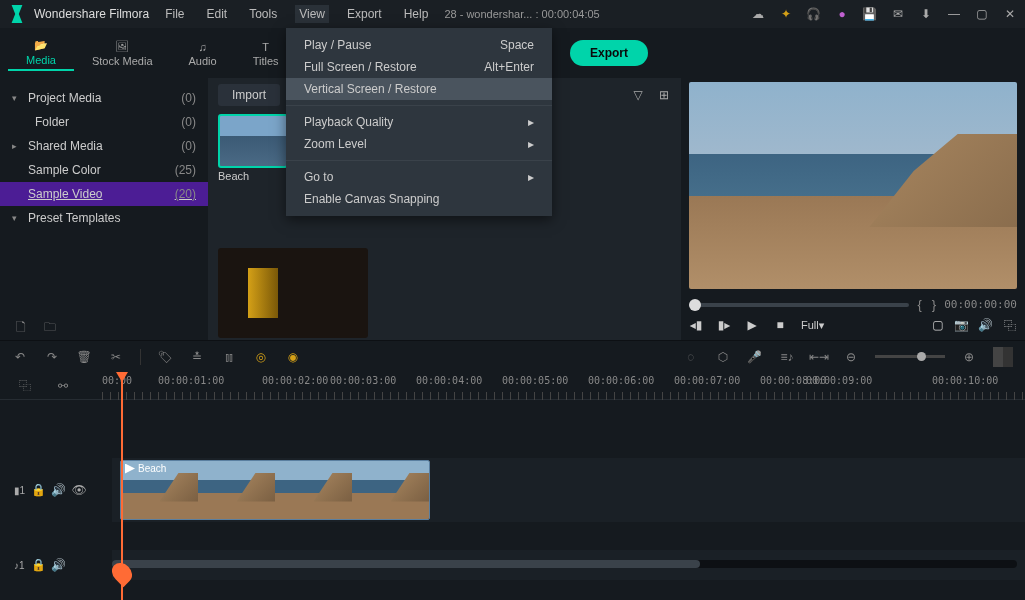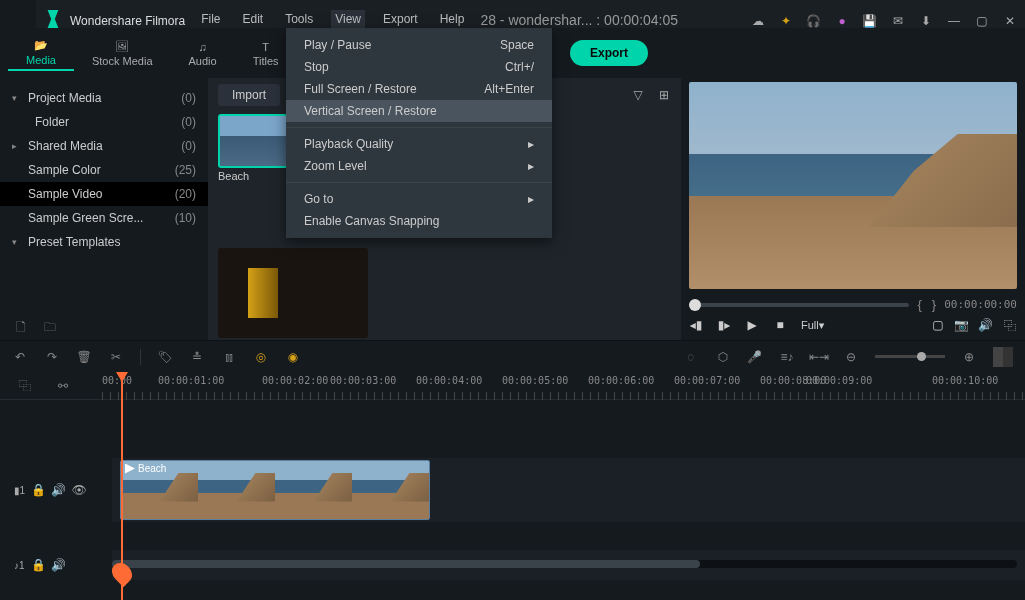--- a/index.html
+++ b/index.html
@@ -1,25 +1,25 @@
 <!DOCTYPE html>
 <html><head>
 <meta charset="utf-8">
 <style>
 * { margin: 0; padding: 0; box-sizing: border-box; font-family: -apple-system, BlinkMacSystemFont, "Segoe UI", sans-serif; }
 body { width: 1025px; height: 600px; background: #151a1f; color: #ccc; font-size: 12px; overflow: hidden; position: relative; }
 
 
-.titlebar { height: 28px; background: #1a1f24; display: flex; align-items: flex-end; padding: 0 8px; margin-left: 36px; }
+.titlebar { height: 28px; background: #1a1f24; display: flex; align-items: center; padding: 0 8px; }
 .logo { width: 18px; height: 18px; background: #00d4aa; clip-path: polygon(20% 0, 80% 0, 60% 50%, 80% 100%, 20% 100%, 40% 50%); margin-right: 8px; }
 .app-title { font-size: 12px; color: #ddd; margin-right: 12px; }
 .menu { display: flex; gap: 14px; }
 .menu-item { color: #bbb; cursor: pointer; font-size: 12px; padding: 2px 4px; }
 .menu-item.open { background: #2a3138; }
-.project-indicator { margin-left: 12px; color: #999; font-size: 14px; }
+.project-indicator { margin-left: 12px; color: #999; font-size: 11px; }
 .title-right { margin-left: auto; display: flex; gap: 14px; align-items: center; }
 .title-icon { width: 14px; height: 14px; cursor: pointer; color: #aaa; display: flex; align-items: center; justify-content: center; }
 
 
 .tabs-row { height: 50px; display: flex; align-items: center; padding: 0 8px; background: #151a1f; position: relative; }
 .tab { display: flex; flex-direction: column; align-items: center; gap: 1px; padding: 3px 18px; cursor: pointer; color: #aaa; font-size: 11px; }
 .tab.active { color: #00d4aa; border-bottom: 2px solid #00d4aa; }
 .tab-icon { width: 18px; height: 14px; display: flex; align-items: center; justify-content: center; }
 .export-btn { background: #00d4aa; color: #0a0a0a; border: none; border-radius: 16px; padding: 6px 20px; font-weight: 600; font-size: 12px; cursor: pointer; position: absolute; left: 570px; }
 
@@ -28,21 +28,21 @@
 .dropdown-item { display: flex; justify-content: space-between; padding: 4px 18px; color: #ccc; cursor: pointer; font-size: 12px; }
 .dropdown-item:hover, .dropdown-item.hover { background: #4a545e; }
 .dropdown-item.disabled { color: #666; }
 .dropdown-item .arrow { color: #ccc; }
 .dropdown-sep { height: 1px; background: #3a424a; margin: 5px 0; }
 
 
 .main { display: flex; height: 262px; }
 .sidebar { width: 208px; background: #151a1f; padding-top: 8px; overflow: hidden; position: relative; }
 .sidebar-item { display: flex; align-items: center; padding: 5px 12px; cursor: pointer; font-size: 12px; color: #ccc; }
-.sidebar-item.selected { background: #000000; }
+.sidebar-item.selected { background: #4c1d95; text-decoration: underline; }
 .chev { width: 12px; margin-right: 4px; color: #888; font-size: 9px; }
 .sidebar-label { flex: 1; overflow: hidden; text-overflow: ellipsis; white-space: nowrap; }
 .count { color: #888; }
 .sidebar-footer { position: absolute; bottom: 8px; left: 0; display: flex; gap: 14px; padding-left: 16px; }
 .sf-icon { width: 14px; height: 14px; color: #888; cursor: pointer; }
 
 .media-area { flex: 1; background: #1e242a; position: relative; padding: 6px 10px; }
 .import-bar { display: flex; align-items: center; gap: 10px; margin-bottom: 8px; }
 .import-btn { background: #2a313a; border: none; color: #ccc; padding: 4px 14px; border-radius: 3px; cursor: pointer; font-size: 12px; }
 .filter-icons { margin-left: auto; display: flex; gap: 12px; }
@@ -150,24 +150,20 @@
   </div>
   <button class="export-btn">Export</button>
 </div>
 
 <div class="dropdown">
   <div class="dropdown-item">
       <span>Play / Pause</span>
       <span>Space</span>
     </div>
   <div class="dropdown-item">
-      <span>Stop</span>
-      <span>Ctrl+/</span>
-    </div>
-  <div class="dropdown-item">
       <span>Full Screen / Restore</span>
       <span>Alt+Enter</span>
     </div>
   <div class="dropdown-item hover">
       <span>Vertical Screen / Restore</span>
       <span></span>
     </div>
   <div class="dropdown-sep"></div>
   <div class="dropdown-item">
       <span>Playback Quality</span>
@@ -203,24 +199,20 @@
         <span class="sidebar-label">Shared Media</span>
         <span class="count">(0)</span>
       </div>
     <div class="sidebar-item" style="padding-left:28px">
         <span class="sidebar-label">Sample Color</span>
         <span class="count">(25)</span>
       </div>
     <div class="sidebar-item selected" style="padding-left:28px">
         <span class="sidebar-label">Sample Video</span>
         <span class="count">(20)</span>
-      </div>
-    <div class="sidebar-item" style="padding-left:28px">
-        <span class="sidebar-label">Sample Green Scre...</span>
-        <span class="count">(10)</span>
       </div>
     <div class="sidebar-item">
         <span class="chev">▾</span>
         <span class="sidebar-label">Preset Templates</span>
       </div>
     <div class="sidebar-footer">
       <span class="sf-icon">🗋</span>
       <span class="sf-icon">🗀</span>
     </div>
   </div>

